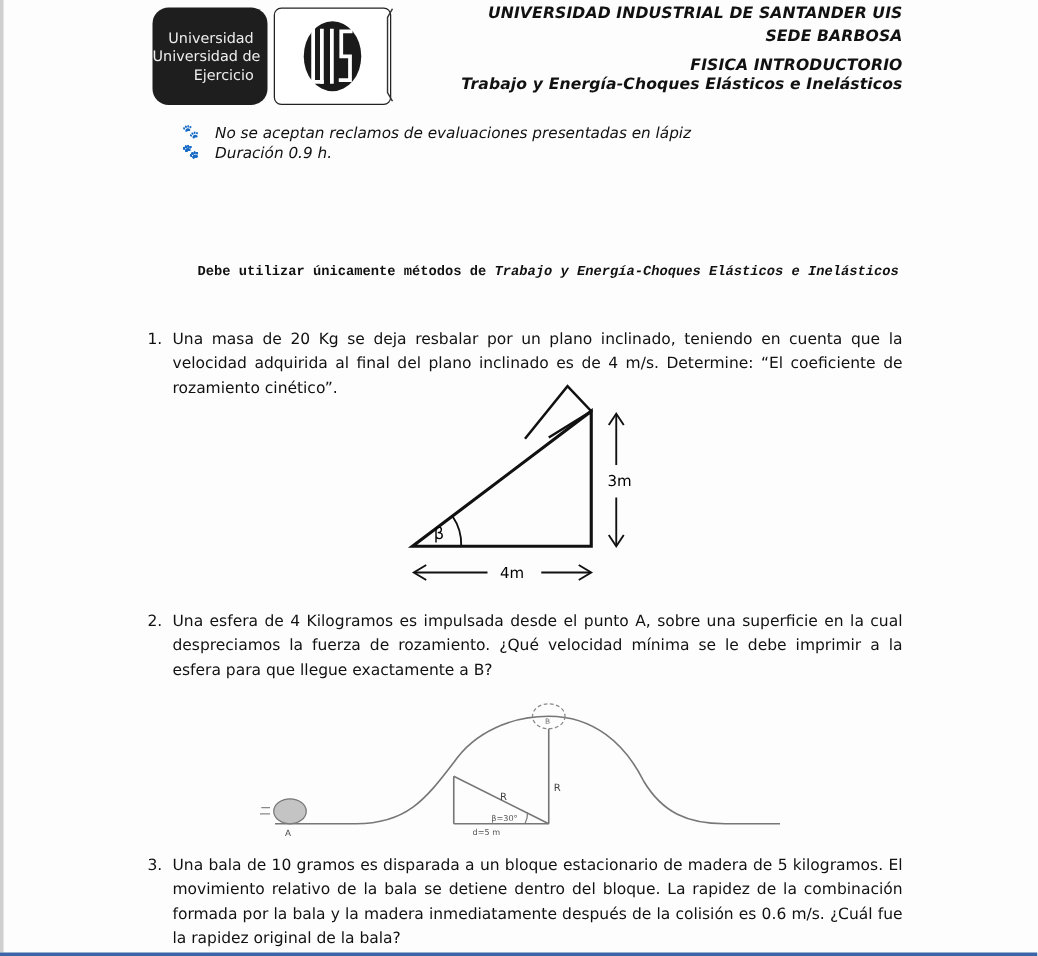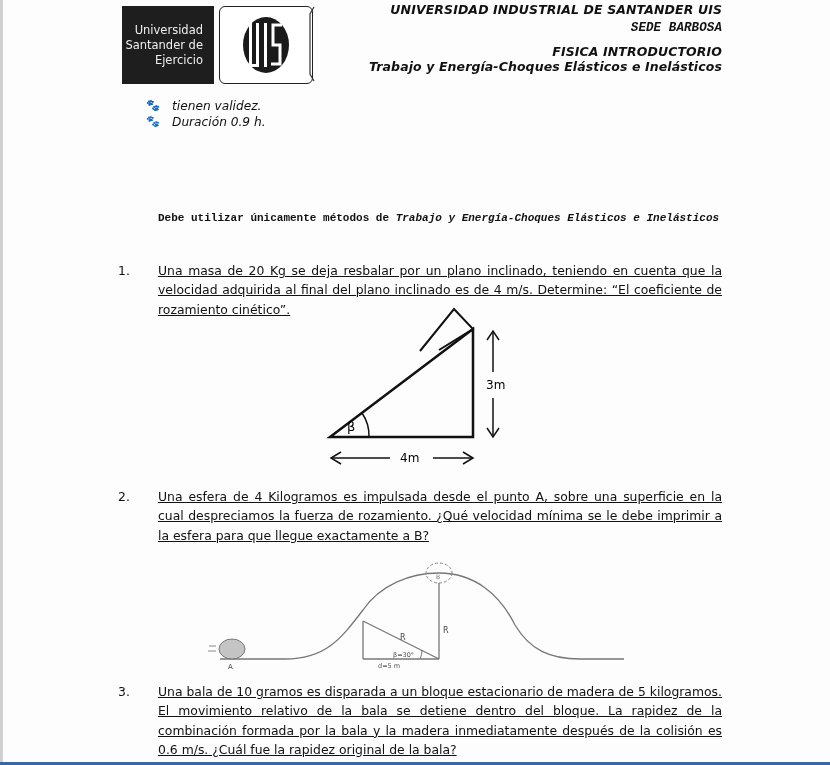--- a/index.html
+++ b/index.html
@@ -1,77 +1,76 @@
 <!DOCTYPE html>
 <html><head>
 <meta charset="utf-8">
 <style>
   html, body { margin:0; padding:0; }
   body { width:830px; height:765px; background:#fdfdfd; position:relative; overflow:hidden; font-family:"DejaVu Sans", sans-serif; color:#111; }
   .left-edge { position:absolute; left:0; top:0; width:3px; height:762px; background:#d0d0d0; }
   .bottom-bar { position:absolute; left:0; bottom:0; width:830px; height:3px; background:#3c64a8; }
   .page { position:absolute; left:3px; top:0; width:827px; height:762px; background:#fdfdfd; }
 
-  .logo-dark { position:absolute; left:122px; top:6px; width:92px; height:78px; background:#1e1e1e; border-radius:0; color:#eee; font-size:11.5px; line-height:15px; box-sizing:border-box; padding-top:17px; text-align:right; padding-right:11px; }
+  .logo-dark { position:absolute; left:122px; top:6px; width:92px; height:78px; background:#1e1e1e; border-radius:13px; color:#eee; font-size:11.5px; line-height:15px; box-sizing:border-box; padding-top:17px; text-align:right; padding-right:11px; }
   .logo-dark div { white-space:nowrap; }
   .logo-box { position:absolute; left:219px; top:6px; width:92px; height:76px; border:1.5px solid #222; border-radius:6px; background:#fff; }
   .logo-box svg { position:absolute; left:0; top:0; }
   .logo-bracket { position:absolute; left:309px; top:6px; width:6px; height:76px; }
 
   .hdr { position:absolute; right:108px; font-style:italic; font-weight:bold; font-size:12.5px; text-align:right; white-space:nowrap; letter-spacing:0.1px; }
   .rules { position:absolute; left:146px; top:98px; width:576px; font-style:italic; font-size:12.2px; line-height:16.3px; }
   .rule { position:relative; padding-left:26px; }
   .rule .paw { position:absolute; left:0; top:0; font-size:11px; color:#555; font-style:normal; }
   .rule.just { text-align:justify; text-align-last:justify; }
   .rule-cont { padding-left:26px; }
 
   .instruction { position:absolute; left:158px; top:212px; font-size:11px; font-weight:bold; white-space:nowrap;font-family:Liberation Mono, monospace; }
   .instruction i { font-weight:bold; }
 
   .q { position:absolute; left:118px; width:604px; font-size:12.4px; line-height:19.3px; }
   .q .num { position:absolute; left:0; top:0; }
-  .q .txt { margin-left:40px; text-align:justify;text-decoration:underline; }
+  .q .txt { margin-left:20px; text-align:justify; }
 
   svg text { font-family:"DejaVu Sans", sans-serif; }
 </style>
 </head>
 <body>
 
 <div class="left-edge"></div>
 <div class="page"></div>
 
 <div class="logo-dark">
   <div>Universidad</div>
-  <div>Santander de</div>
+  <div>Universidad de</div>
   <div>Ejercicio</div>
 </div>
 <div class="logo-box">
   <svg width="92" height="76">
     <ellipse cx="46" cy="38" rx="23" ry="28" fill="#1a1a1a"></ellipse>
     <rect x="29" y="16" width="3" height="44" fill="#fff"></rect>
     <rect x="36" y="16" width="3" height="44" fill="#fff"></rect>
     <rect x="29" y="57" width="10" height="3" fill="#fff"></rect>
     <rect x="44" y="16" width="3" height="44" fill="#fff"></rect>
     <path d="M62 18 L53 18 L53 38 L60 38 L60 57 L51 57" stroke="#fff" stroke-width="3" fill="none"></path>
   </svg>
 </div>
 <svg class="logo-bracket" width="6" height="76">
   <path d="M5 1 L1 8 L1 68 L5 75" stroke="#333" stroke-width="1.2" fill="none"></path>
 </svg>
 
 <div class="hdr" style="top:2px;font-style:italic;">UNIVERSIDAD INDUSTRIAL DE SANTANDER  UIS</div>
-<div class="hdr" style="top:21px;font-family:Liberation Mono, monospace;">SEDE BARBOSA</div>
+<div class="hdr" style="top:21px;">SEDE BARBOSA</div>
 <div class="hdr" style="top:44px;">FISICA  INTRODUCTORIO</div>
 <div class="hdr" style="top:59px;">Trabajo  y Energía-Choques Elásticos e Inelásticos</div>
 
 <div class="rules">
-  <div class="rule"><span class="paw">🐾</span></div>
+  <div class="rule"><span class="paw">🐾</span><span>No se aceptan reclamos de evaluaciones presentadas en lápiz</span></div>
   <div class="rule"><span class="paw">🐾</span></div>
   <div class="rule just"><span class="paw">🐾</span></div>
-  <div class="rule-cont">tienen validez.</div>
   <div class="rule"><span class="paw">🐾</span></div>
   <div class="rule"><span class="paw">🐾</span><span>Duración 0.9 h.</span></div>
 </div>
 
 <div class="instruction"><span>Debe utilizar únicamente métodos de </span><i>Trabajo  y Energía-Choques Elásticos e Inelásticos</i></div>
 
 <div class="q" style="top:261px;">
   <span class="num">1.</span>
   <div class="txt">Una masa de 20 Kg se deja resbalar por un plano inclinado, teniendo en cuenta que la velocidad adquirida al final del plano inclinado es de 4 m/s. Determine: “El coeficiente de rozamiento cinético”.</div>
 </div>

